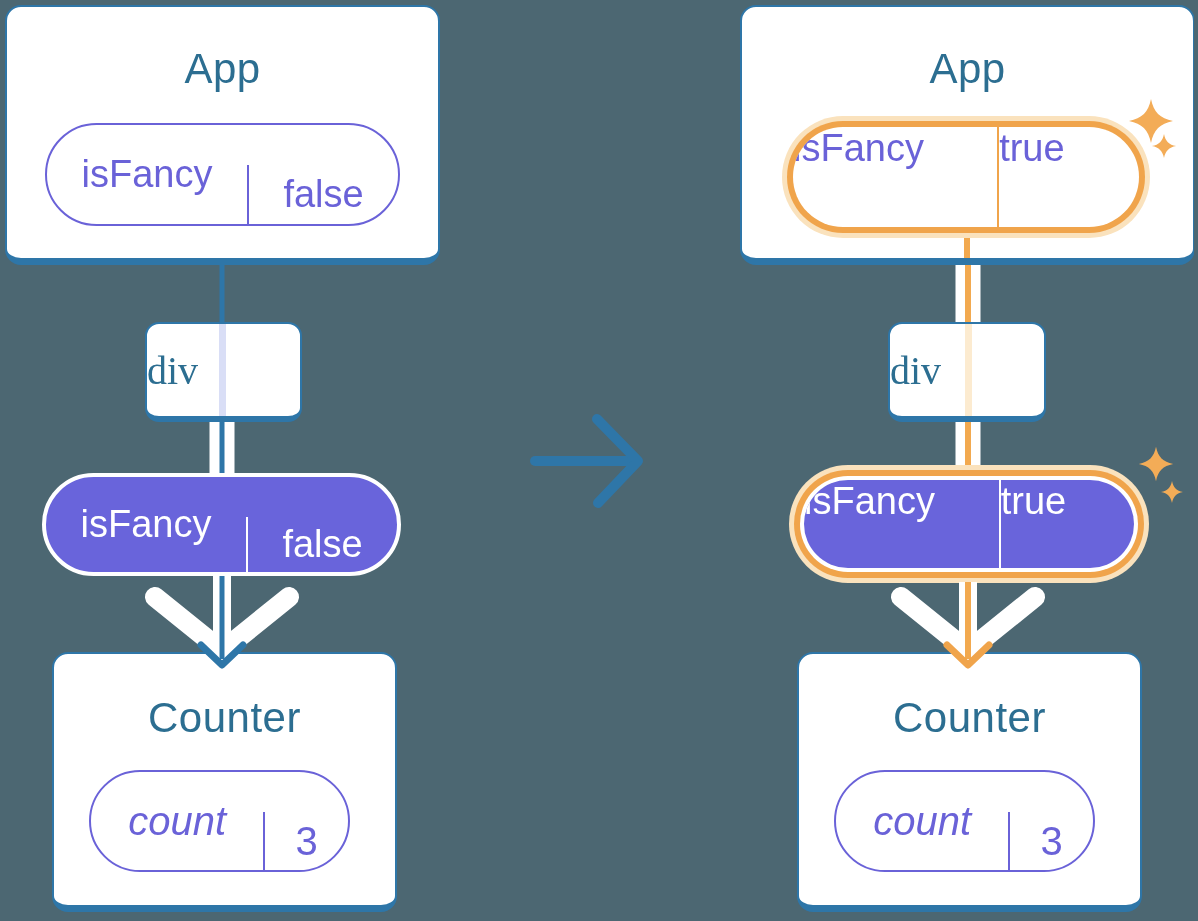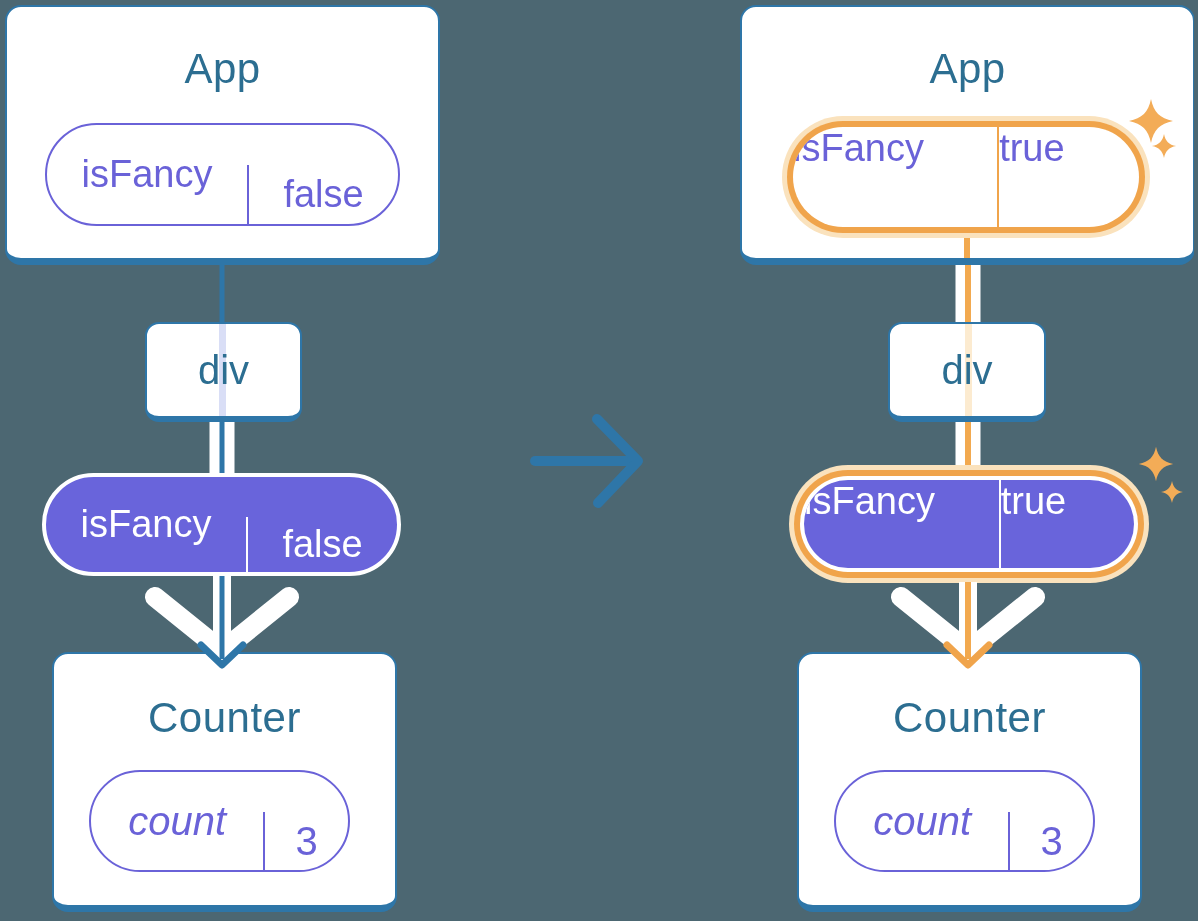--- a/index.html
+++ b/index.html
@@ -21,21 +21,21 @@
     border:2px solid #2E76A8;
     border-bottom-width:7px;
     border-radius:16px;
   }
   .node-box {
     position:absolute; z-index:2;
     background:#fff;
     border:2px solid #2E76A8;
     border-bottom-width:6px;
     border-radius:14px;
-    display:flex; align-items:center; justify-content:center;
+    display:flex; align-items:center; justify-content:flex-start;font-family:Liberation Serif, serif;
   }
   .node-title {
     position:absolute; left:0; right:0; text-align:center;
     font-size:42px; font-weight:500; color:#2C6E91; letter-spacing:.5px;
   }
   .thru-line { position:absolute; top:0; bottom:0; width:7px; }
   .thru-label { position:relative; z-index:1; font-size:40px; font-weight:500; color:#2C6E91; }
 
   .pill {
     position:absolute; display:flex; align-items:stretch;

